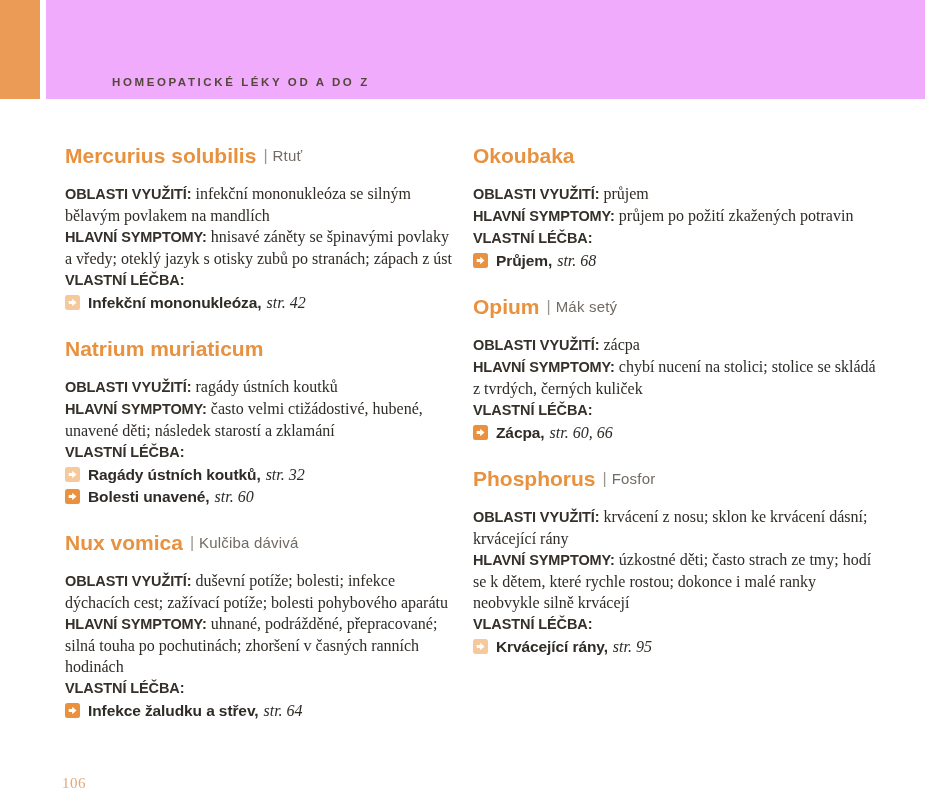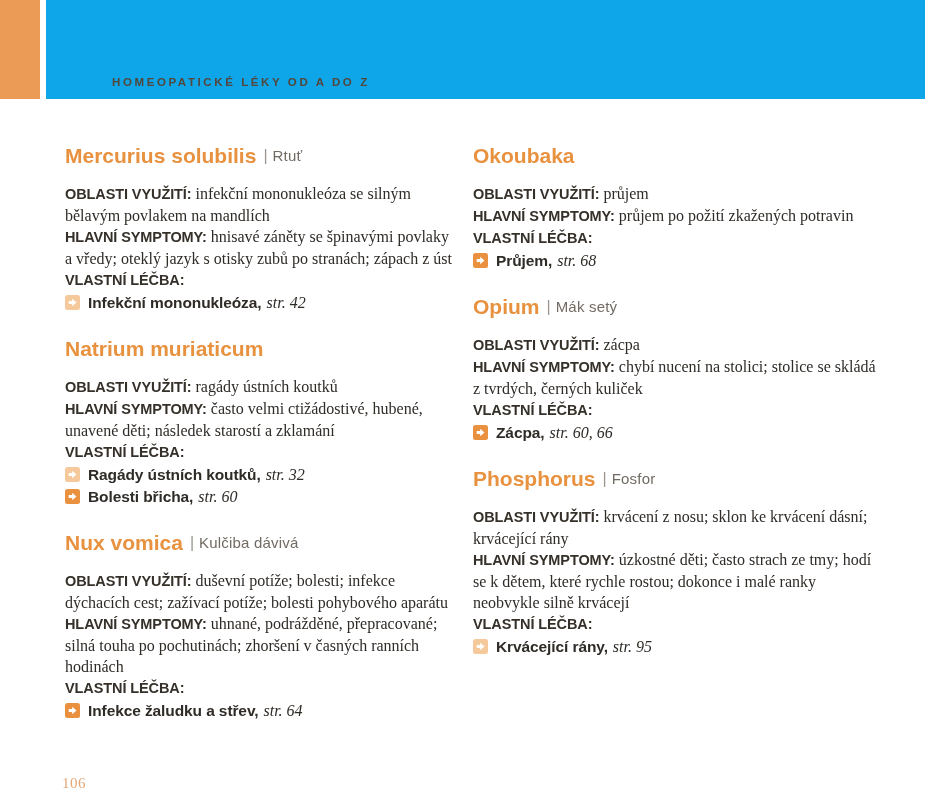--- a/index.html
+++ b/index.html
@@ -18,21 +18,21 @@
   .corner-block {
     position: absolute;
     top: 0; left: 0;
     width: 40px; height: 99px;
     background: #ec9b56;
   }
   .band {
     position: absolute;
     top: 0; left: 46px; right: 0;
     height: 99px;
-    background: #0ea5e9;
+    background: #f0abfc;
     padding-left: 48px;
   }
   .running-head {
     position: absolute;
     left: 66px;
     top: 76px;
     font-family: "Liberation Sans", sans-serif;
     font-weight: bold;
     font-size: 11.5px;
     letter-spacing: 2.6px;
@@ -167,21 +167,21 @@
           <span class="link-text">Ragády ústních koutků,</span>
           <span class="link-page">str. 32</span>
         </div>
         <div class="link-row">
           <span class="arrow-icon dark">
             <svg width="15" height="15" viewBox="0 0 15 15">
               <rect width="15" height="15" rx="2.5" fill="currentColor"></rect>
               <path d="M3.7 5.9h3.5V3.7l4.3 3.8-4.3 3.8V9.1H3.7z" fill="#fff"></path>
             </svg>
           </span>
-          <span class="link-text">Bolesti břicha,</span>
+          <span class="link-text">Bolesti unavené,</span>
           <span class="link-page">str. 60</span>
         </div>
       </section>
       <section class="entry">
         <h2 class="entry-heading"><span class="latin">Nux vomica</span><span class="sep">|</span><span class="subname">Kulčiba dávivá</span></h2>
         <p class="section"><span class="sec-label">OBLASTI VYUŽITÍ:</span> <span class="sec-text">duševní potíže; bolesti; infekce dýchacích cest; zažívací potíže; bolesti pohybového aparátu</span></p>
         <p class="section"><span class="sec-label">HLAVNÍ SYMPTOMY:</span> <span class="sec-text">uhnané, podrážděné, přepracované; silná touha po pochutinách; zhoršení v časných ranních hodinách</span></p>
         <p class="section"><span class="sec-label">VLASTNÍ LÉČBA:</span></p>
         <div class="link-row">
           <span class="arrow-icon dark">

